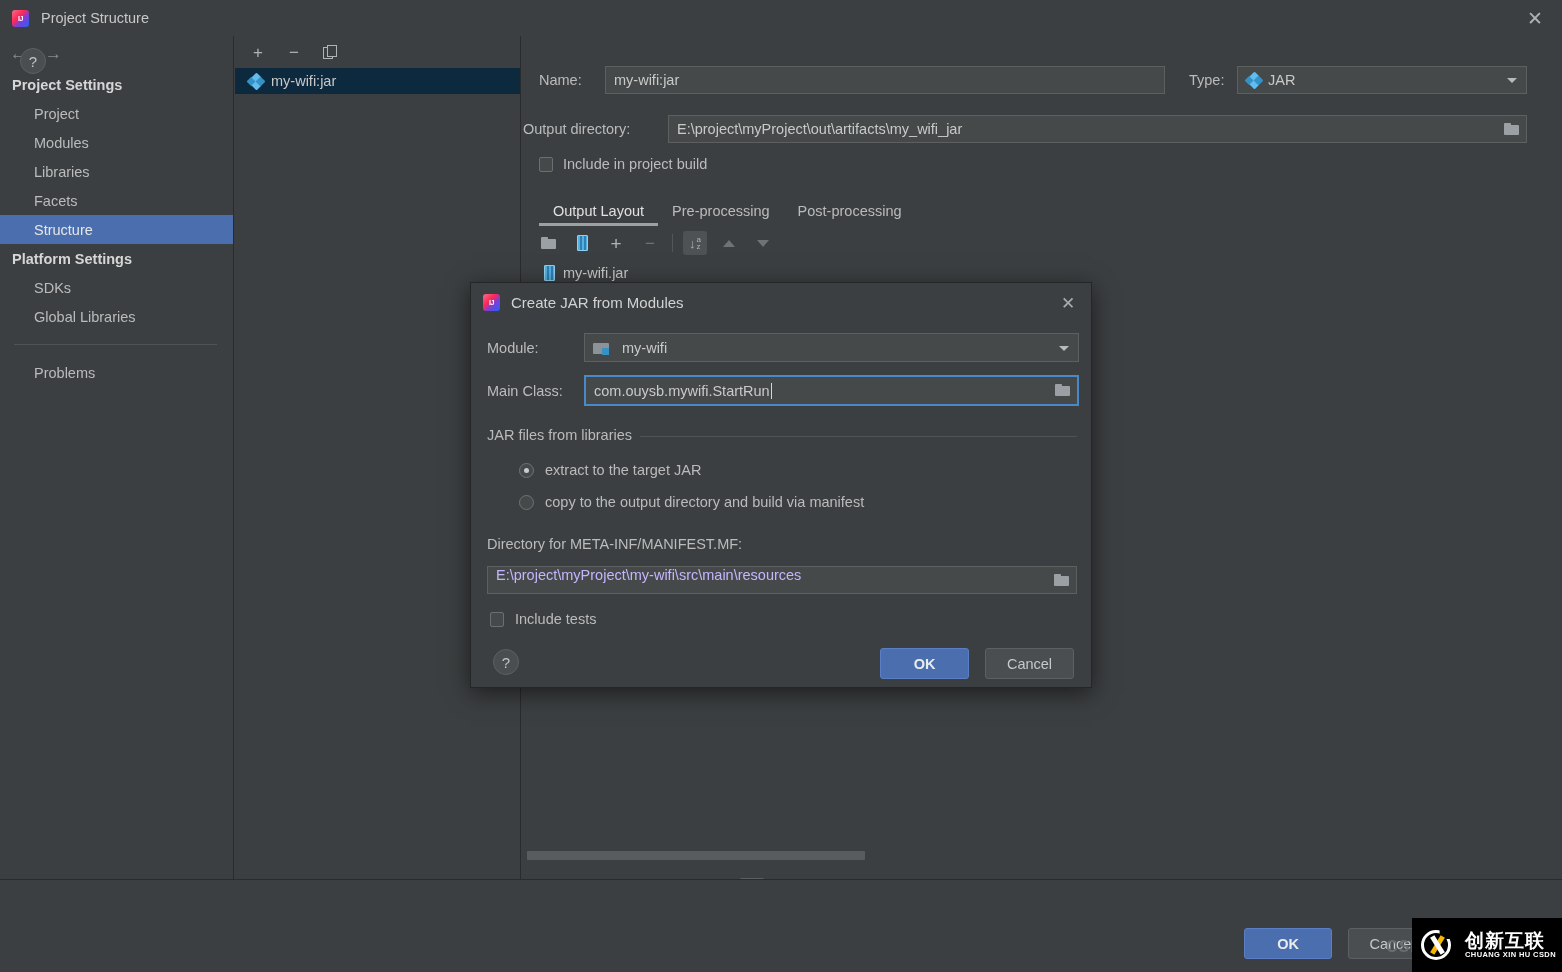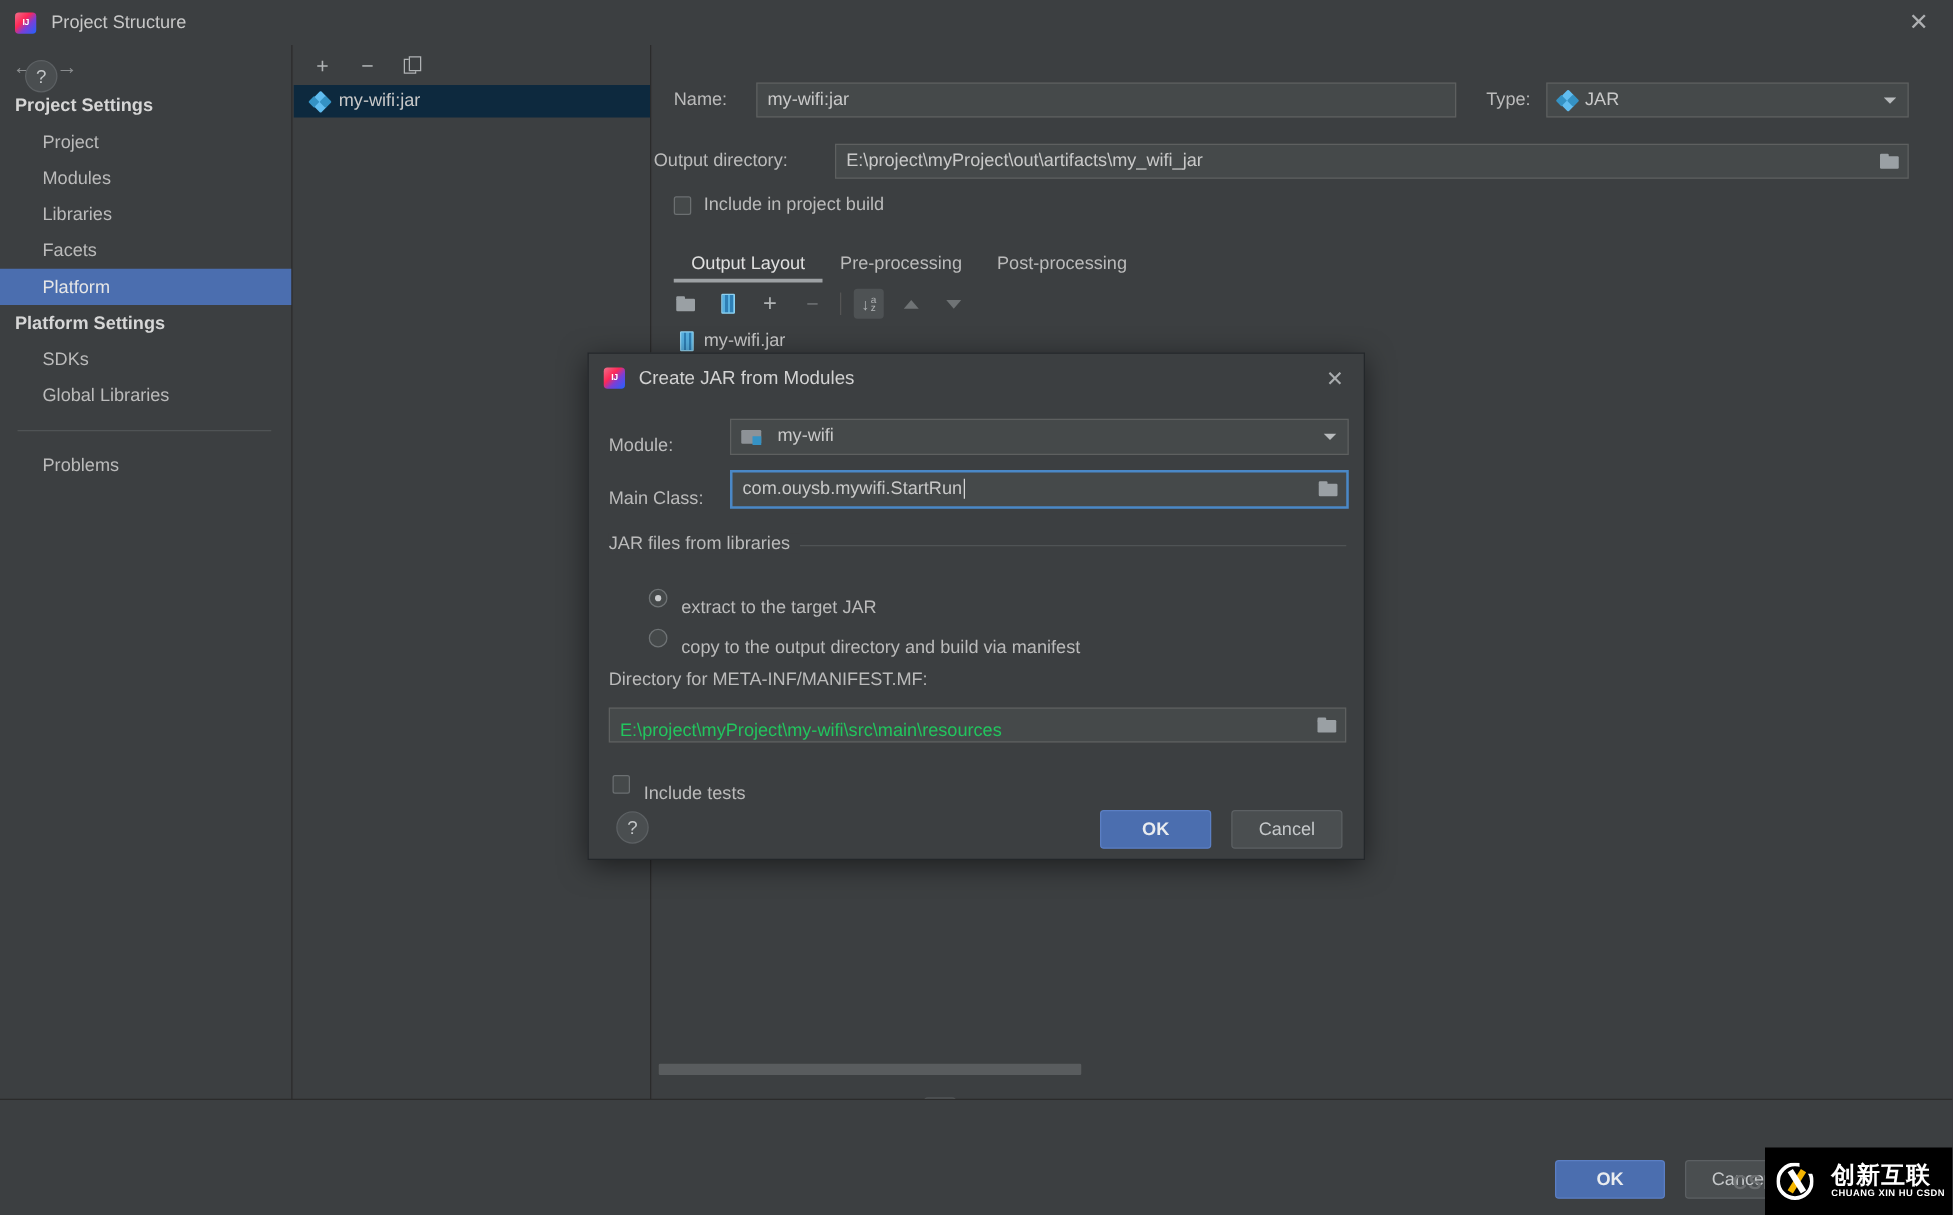--- a/index.html
+++ b/index.html
@@ -236,21 +236,21 @@
     box-shadow: 0 5px 22px rgba(0,0,0,0.55);
   }
   .modal-title { height: 38px; display: flex; align-items: center; padding-left: 12px; gap: 11px; }
   .modal-title .mt-text { font-size: 15px; color: #d2d2d2; }
   .modal-close {
     position: absolute; right: 12px; top: 9px; width: 22px; height: 22px;
     display:flex; align-items:center; justify-content:center;
     font-size: 17px; color: #a9acae; cursor: pointer; line-height: 1;
   }
   .m-row { position: absolute; display: flex; align-items: center; }
-  .m-lbl { font-size: 14.5px; color: #bbbbbb; margin-top: 16px; }
+  .m-lbl { font-size: 14.5px; color: #bbbbbb; }
   .module-row { left: 16px; top: 50px; width: 592px; }
   .module-lbl { width: 97px; }
   .module-combo { width: 495px; height: 29px; }
   .mainclass-row { left: 16px; top: 92px; width: 592px; }
   .mainclass-lbl { width: 97px; }
   .mc-field {
     width: 495px; height: 31px; background: #45494a;
     border: 2px solid #4a88c7; display: flex; align-items: center;
     padding: 0 8px; position: relative; font-size: 14.5px; color: #c9c9c9;
   }
@@ -266,22 +266,22 @@
   .radio.on::after {
     content:""; position:absolute; left:4px; top:4px; width:5px; height:5px;
     border-radius:50%; background:#c9cbcd;
   }
   .radio-1 { left: 48px; top: 179px; }
   .radio-2 { left: 48px; top: 211px; }
 
   .meta-lbl { position: absolute; left: 16px; top: 253px; font-size: 14.5px; color: #bbbbbb; }
   .meta-field {
     position: absolute; left: 16px; top: 283px; width: 590px; height: 28px;
-    background: #45494a; border: 1px solid #5e6060; display: flex; align-items: flex-end;
-    padding: 0 8px; font-size: 14.5px; color: #22c55e;
+    background: #45494a; border: 1px solid #5e6060; display: flex; align-items: flex-start;
+    padding: 0 8px; font-size: 14.5px; color: #c4b5fd;
   }
   .incl-tests { position: absolute; left: 19px; top: 328px; display: flex; align-items: center; gap: 11px; }
   .m-help {
     position: absolute; left: 22px; top: 366px; width: 26px; height: 26px;
     border-radius: 50%; background: #4a4e50; border: 1px solid #5c6063;
     display:flex; align-items:center; justify-content:center; color:#c2c5c7;
     font-size: 15px; cursor: pointer;
   }
   .m-ok { position: absolute; left: 409px; top: 365px; width: 89px; }
   .m-cancel { position: absolute; left: 514px; top: 365px; width: 89px; }
@@ -301,21 +301,21 @@
     <div class="navrow">
       <span class="navarrow">←</span>
       <span class="navarrow">→</span>
     </div>
 
     <div class="side-group">Project Settings</div>
     <div class="side-item">Project</div>
     <div class="side-item">Modules</div>
     <div class="side-item">Libraries</div>
     <div class="side-item">Facets</div>
-    <div class="side-item selected">Platform</div>
+    <div class="side-item selected">Structure</div>
 
     <div class="side-group">Platform Settings</div>
     <div class="side-item">SDKs</div>
     <div class="side-item">Global Libraries</div>
 
     <div class="side-sep"></div>
     <div class="side-item">Problems</div>
   </div>
 
   <div class="artifacts-pane">

